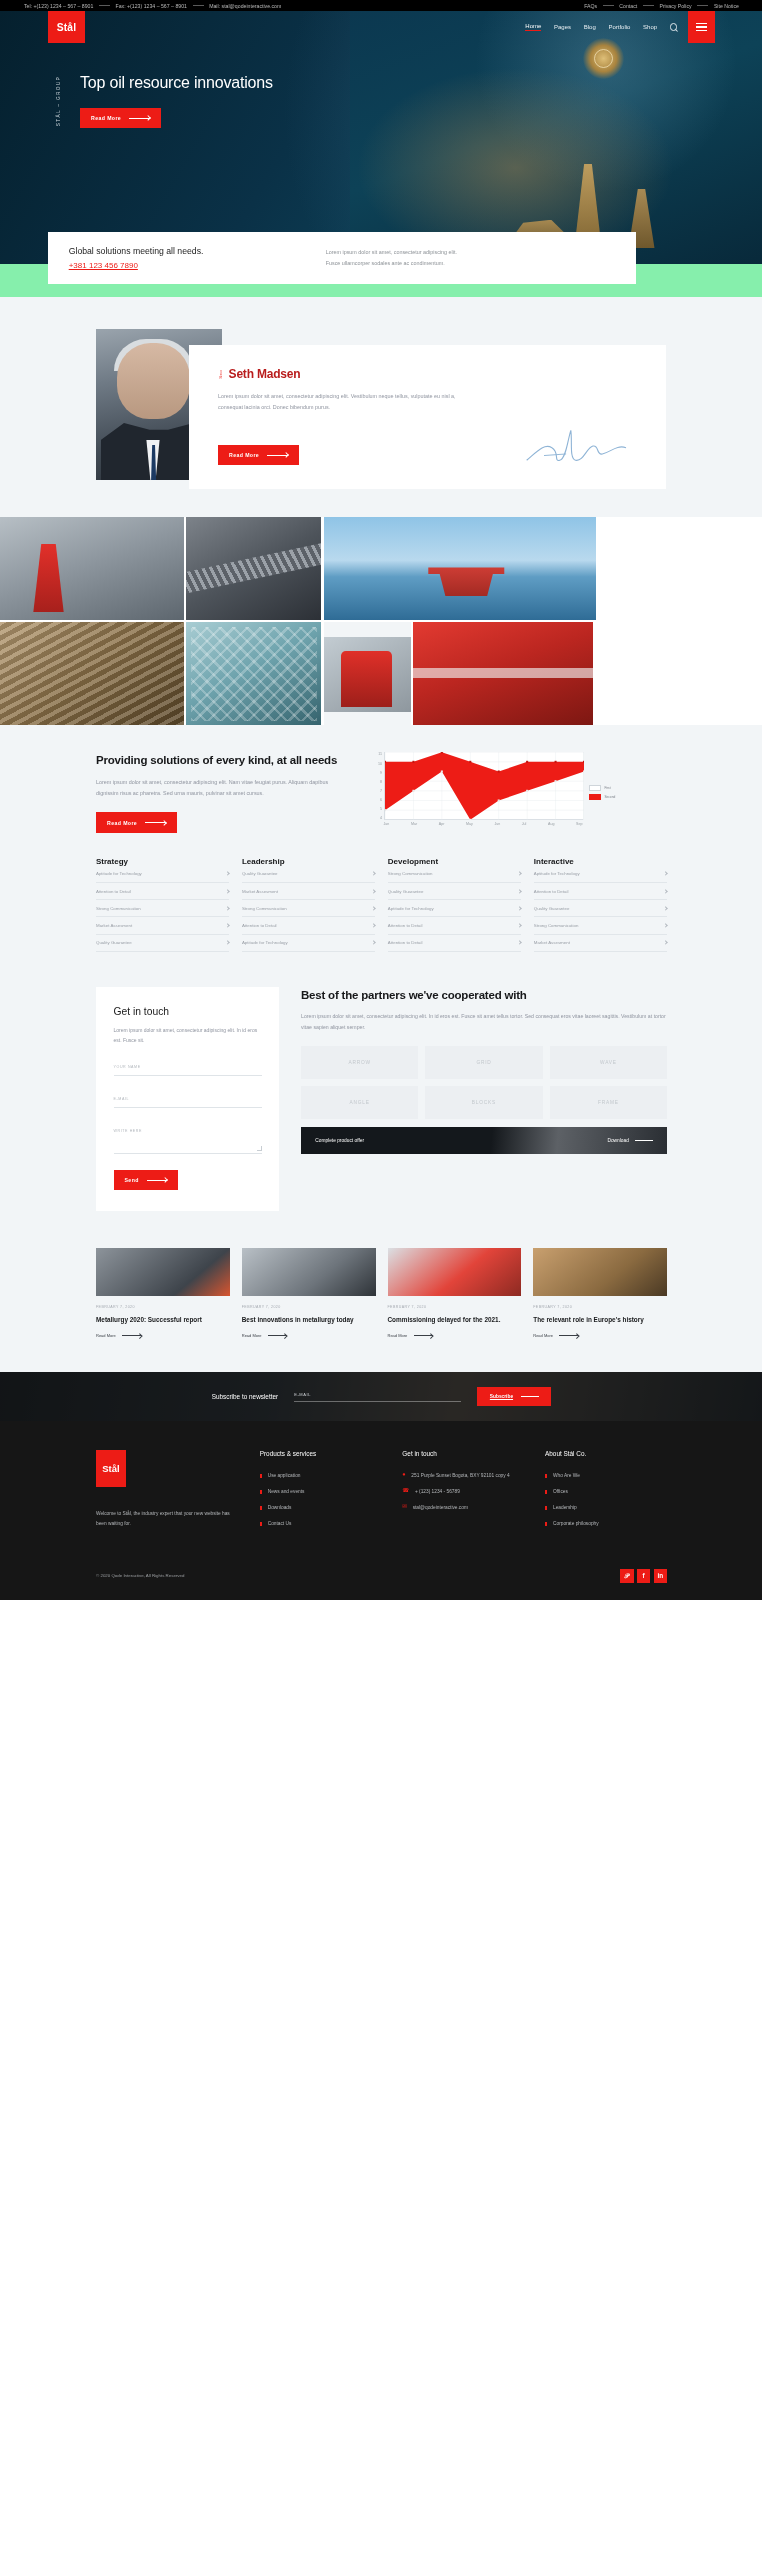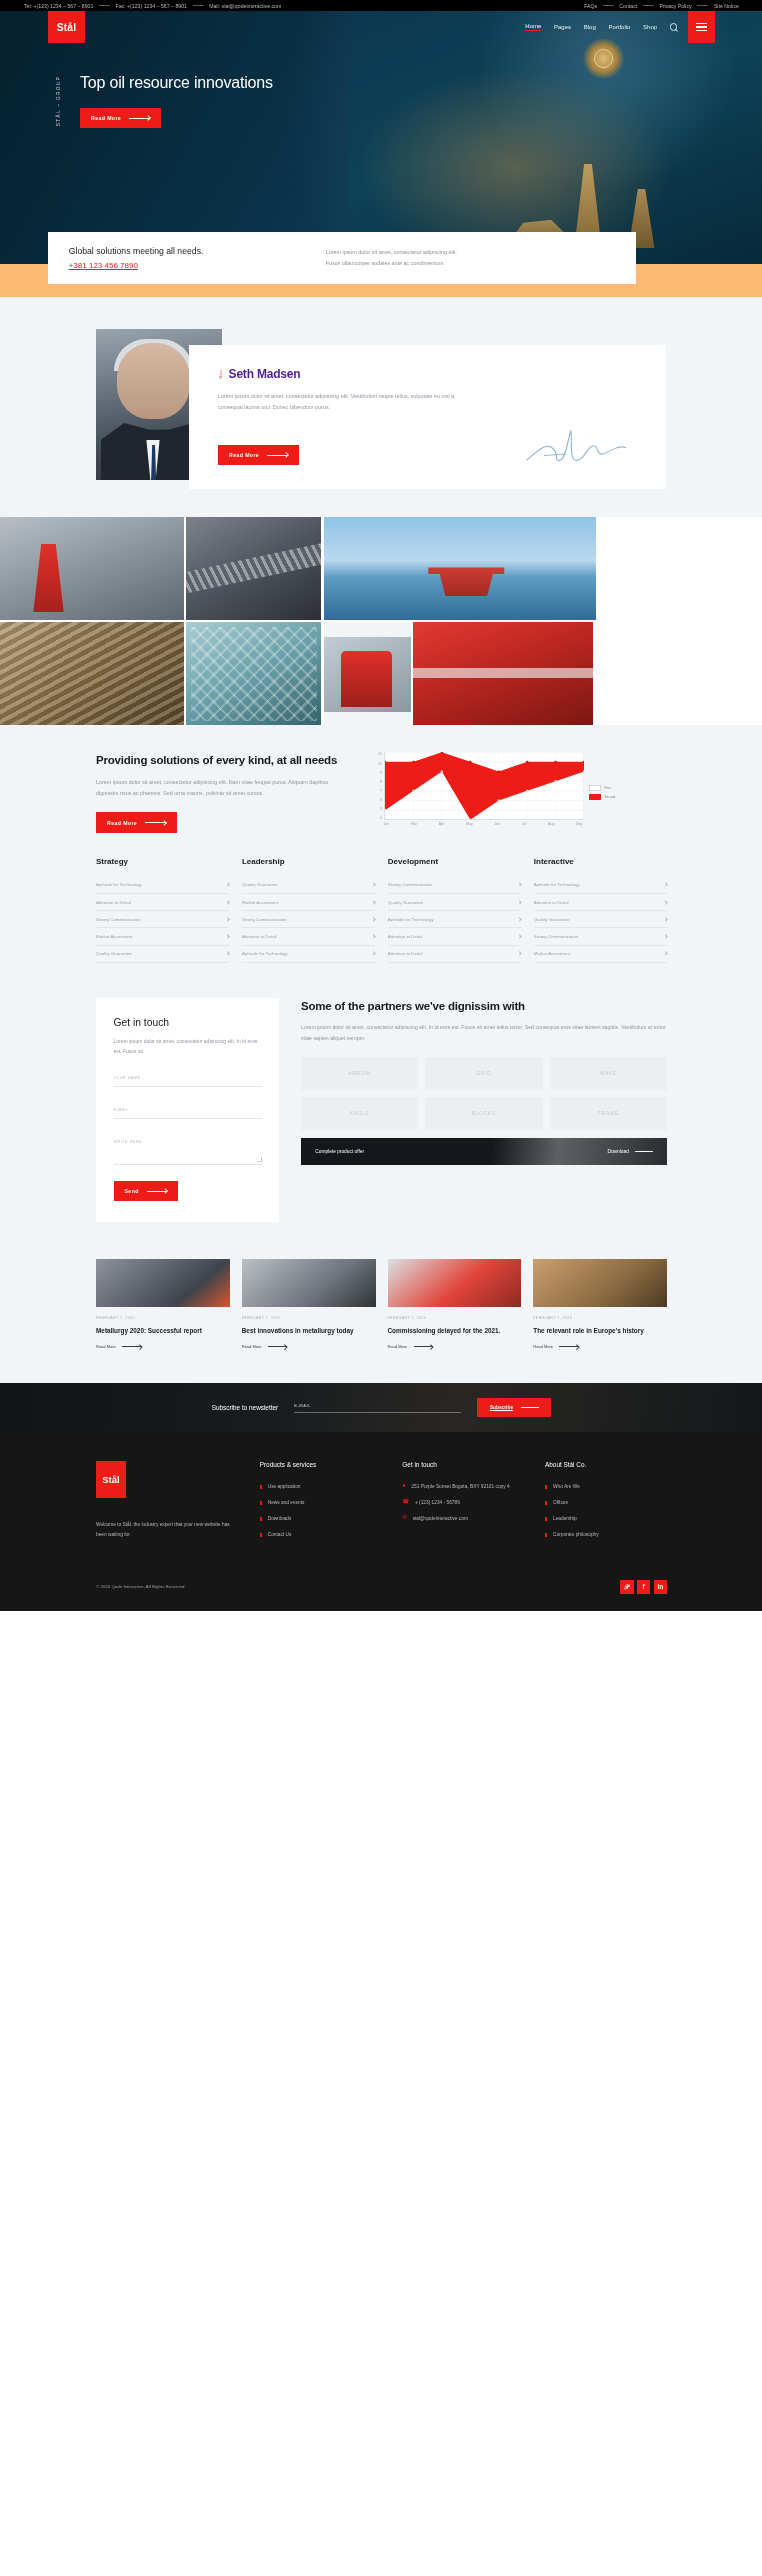--- a/index.html
+++ b/index.html
@@ -73,21 +73,21 @@
                 font-weight:400; letter-spacing:-0.2px; max-width:222px; }
   .btn-red { display:inline-flex; align-items:center; gap:8px; background:#ed1c16;
              color:#fff; font-size:5.2px; font-weight:bold; letter-spacing:0.4px;
              padding:7.2px 11px; text-decoration:none; }
   .btn-red .arw { width:20.7px; height:0.8px; background:#fff; position:relative; }
   .btn-red .arw:after{content:"";position:absolute;right:0;top:-1.6px;width:3.2px;height:3.2px;
     border-top:0.8px solid #fff;border-right:0.8px solid #fff;transform:rotate(45deg);}
   .hero-btn-wrap { margin-left:32px; margin-top:14.3px; }
 
   
-  .infocard-sec { position:relative; background:#fdba74; height:33px; }
+  .infocard-sec { position:relative; background:#86efac; height:33px; }
   .infocard { position:absolute; left:48px; top:-32px; width:588px; background:#fff;
               padding:14.3px 20.7px; display:flex; align-items:center; gap:19px; }
   .ic-left { flex:0 0 238px; }
   .ic-title { font-size:8.7px; font-weight:400; color:#1d1d1d; }
   .ic-phone { font-size:8px; color:#ed1c16; margin-top:4.8px;text-decoration:underline; }
   .ic-right { font-size:5.4px; color:#8d9297; line-height:2.0; }
 
   
   .about { background:#f2f5f7; padding:32px 0 37px; position:relative; }
   .about-row { width:667px; margin:0 auto; position:relative; height:151px; }
@@ -101,21 +101,21 @@
     background:#20262e; clip-path:polygon(20% 0,42% 12%,58% 12%,80% 0,100% 30%,100% 100%,0 100%,0 30%); }
   .person-img .shirt { position:absolute; left:46px; bottom:0; width:22px; height:40px;
     background:#f0f2f4; clip-path:polygon(20% 0,80% 0,62% 100%,38% 100%); }
   .person-img .tie { position:absolute; left:54px; bottom:0; width:7.2px; height:35px;
     background:#1c3a63; clip-path:polygon(30% 0,70% 0,85% 100%,15% 100%); }
   .person-card { position:absolute; left:141px; top:16px; width:477px; background:#fff;
     padding:22px 27px 24px 29px; min-height:119px; }
   .pc-eyebrow { writing-mode:vertical-rl; transform:rotate(180deg); font-size:4.4px;
     color:#ed1c16; letter-spacing:0.3px; }
   .pc-head { display:flex; align-items:center; gap:5.6px; }
-  .pc-name { font-size:12px; font-weight:bold; color:#4c1d95; letter-spacing:-0.2px; }
+  .pc-name { font-size:12px; font-weight:bold; color:#b91c1c; letter-spacing:-0.2px; }
   .pc-text { font-size:5.4px; color:#9095a0; line-height:2.1; margin-top:9.5px; max-width:262px; }
   .pc-bottom { display:flex; align-items:flex-end; justify-content:space-between; margin-top:11px; }
   .sig { width:119px; height:41px; position:relative; }
 
   
   .gallery { display:flex; flex-direction:column; gap:2.4px; padding:0 0 0 0; }
   .grow { display:flex; gap:2.4px; }
   .gcell { position:relative; overflow:hidden; }
   .g1 { width:184px; height:103px; background:
       linear-gradient(160deg,#b7bfc5 0%,#8e979f 45%,#5d666e 100%); }
@@ -167,21 +167,21 @@
     justify-content:space-between; font-size:3.6px; color:#9aa0a6; }
   .legend { position:absolute; left:205px; top:33px; font-size:3.2px; color:#7d838a; }
   .legend div { display:flex; align-items:center; gap:3.2px; margin-bottom:3.2px; }
   .sw { width:12.7px; height:5.6px; border:0.4px solid #cfd5da; background:#fff; }
   .sw.red { background:#ed1c16; border-color:#ed1c16; }
 
   
   .fourcol { background:#f2f5f7; padding:24px 0 27px; }
   .fc-row { width:667px; margin:0 auto; display:flex; gap:12.7px; padding:0 48px; }
   .fc { flex:1; }
-  .fc h4 { font-size:8px; font-weight:bold; color:#17181a; margin-bottom:11px; }
+  .fc h4 { font-size:8px; font-weight:bold; color:#17181a; margin-bottom:0; }
   .fc-item { display:flex; align-items:center; justify-content:space-between;
     border-bottom:0.4px solid #e1e6ea; padding:5.6px 0; font-size:4.4px; color:#9ba0a8; }
   .chev { width:3.2px; height:3.2px; border-top:0.6px solid #b4bac1; border-right:0.6px solid #b4bac1;
     transform:rotate(45deg); }
 
   
   .contact-sec { background:#f2f5f7; padding:8px 0 32px; }
   .cs-row { width:667px; margin:0 auto; display:flex; gap:22px; padding:0 48px; }
   .form-card { width:183px; background:#fff; padding:19px 17.5px 20.7px; }
   .form-card h3 { font-size:10.3px; font-weight:400; color:#1a1a1a; }
@@ -575,21 +575,21 @@
         <span class="grip"></span>
       </div>
       <div class="send-btn">
         <a href="#" class="btn-red">
           <span>Send</span>
           <span class="arw"></span>
         </a>
       </div>
     </div>
     <div class="partners">
-      <h2>Some of the partners we've dignissim with</h2>
+      <h2>Best of the partners we've cooperated with</h2>
       <p>Lorem ipsum dolor sit amet, consectetur adipiscing elit. In id eros est. Fusce sit amet tellus tortor. Sed consequat eros vitae laoreet sagittis. Vestibulum at tortor vitae sapien aliquet semper.</p>
       <div class="plogos" id="plogos">
           <div class="plogo">ARROW</div>
           <div class="plogo">GRID</div>
           <div class="plogo">WAVE</div>
           <div class="plogo">ANGLE</div>
           <div class="plogo">BLOCKS</div>
           <div class="plogo">FRAME</div>
         </div>
       <div class="promo">

